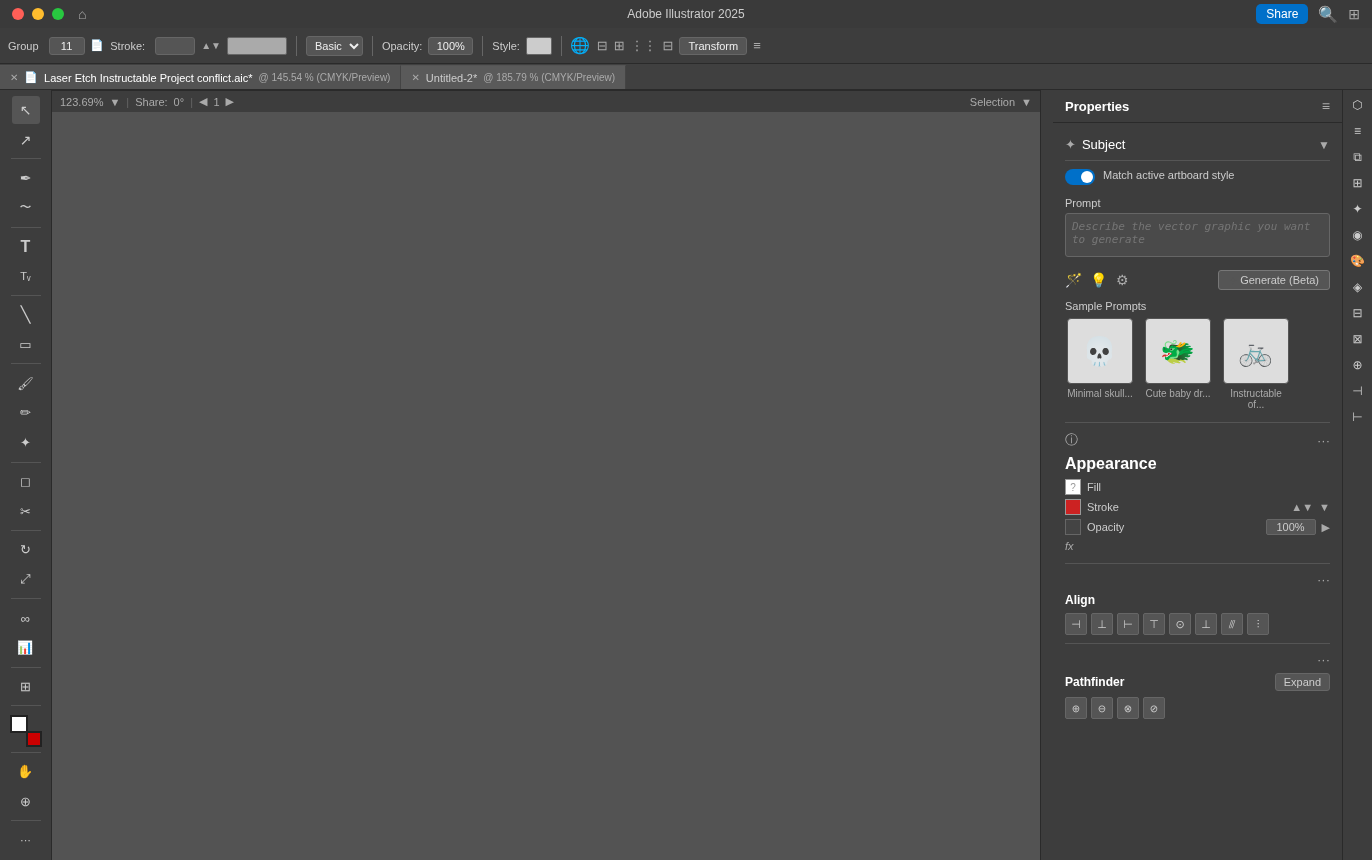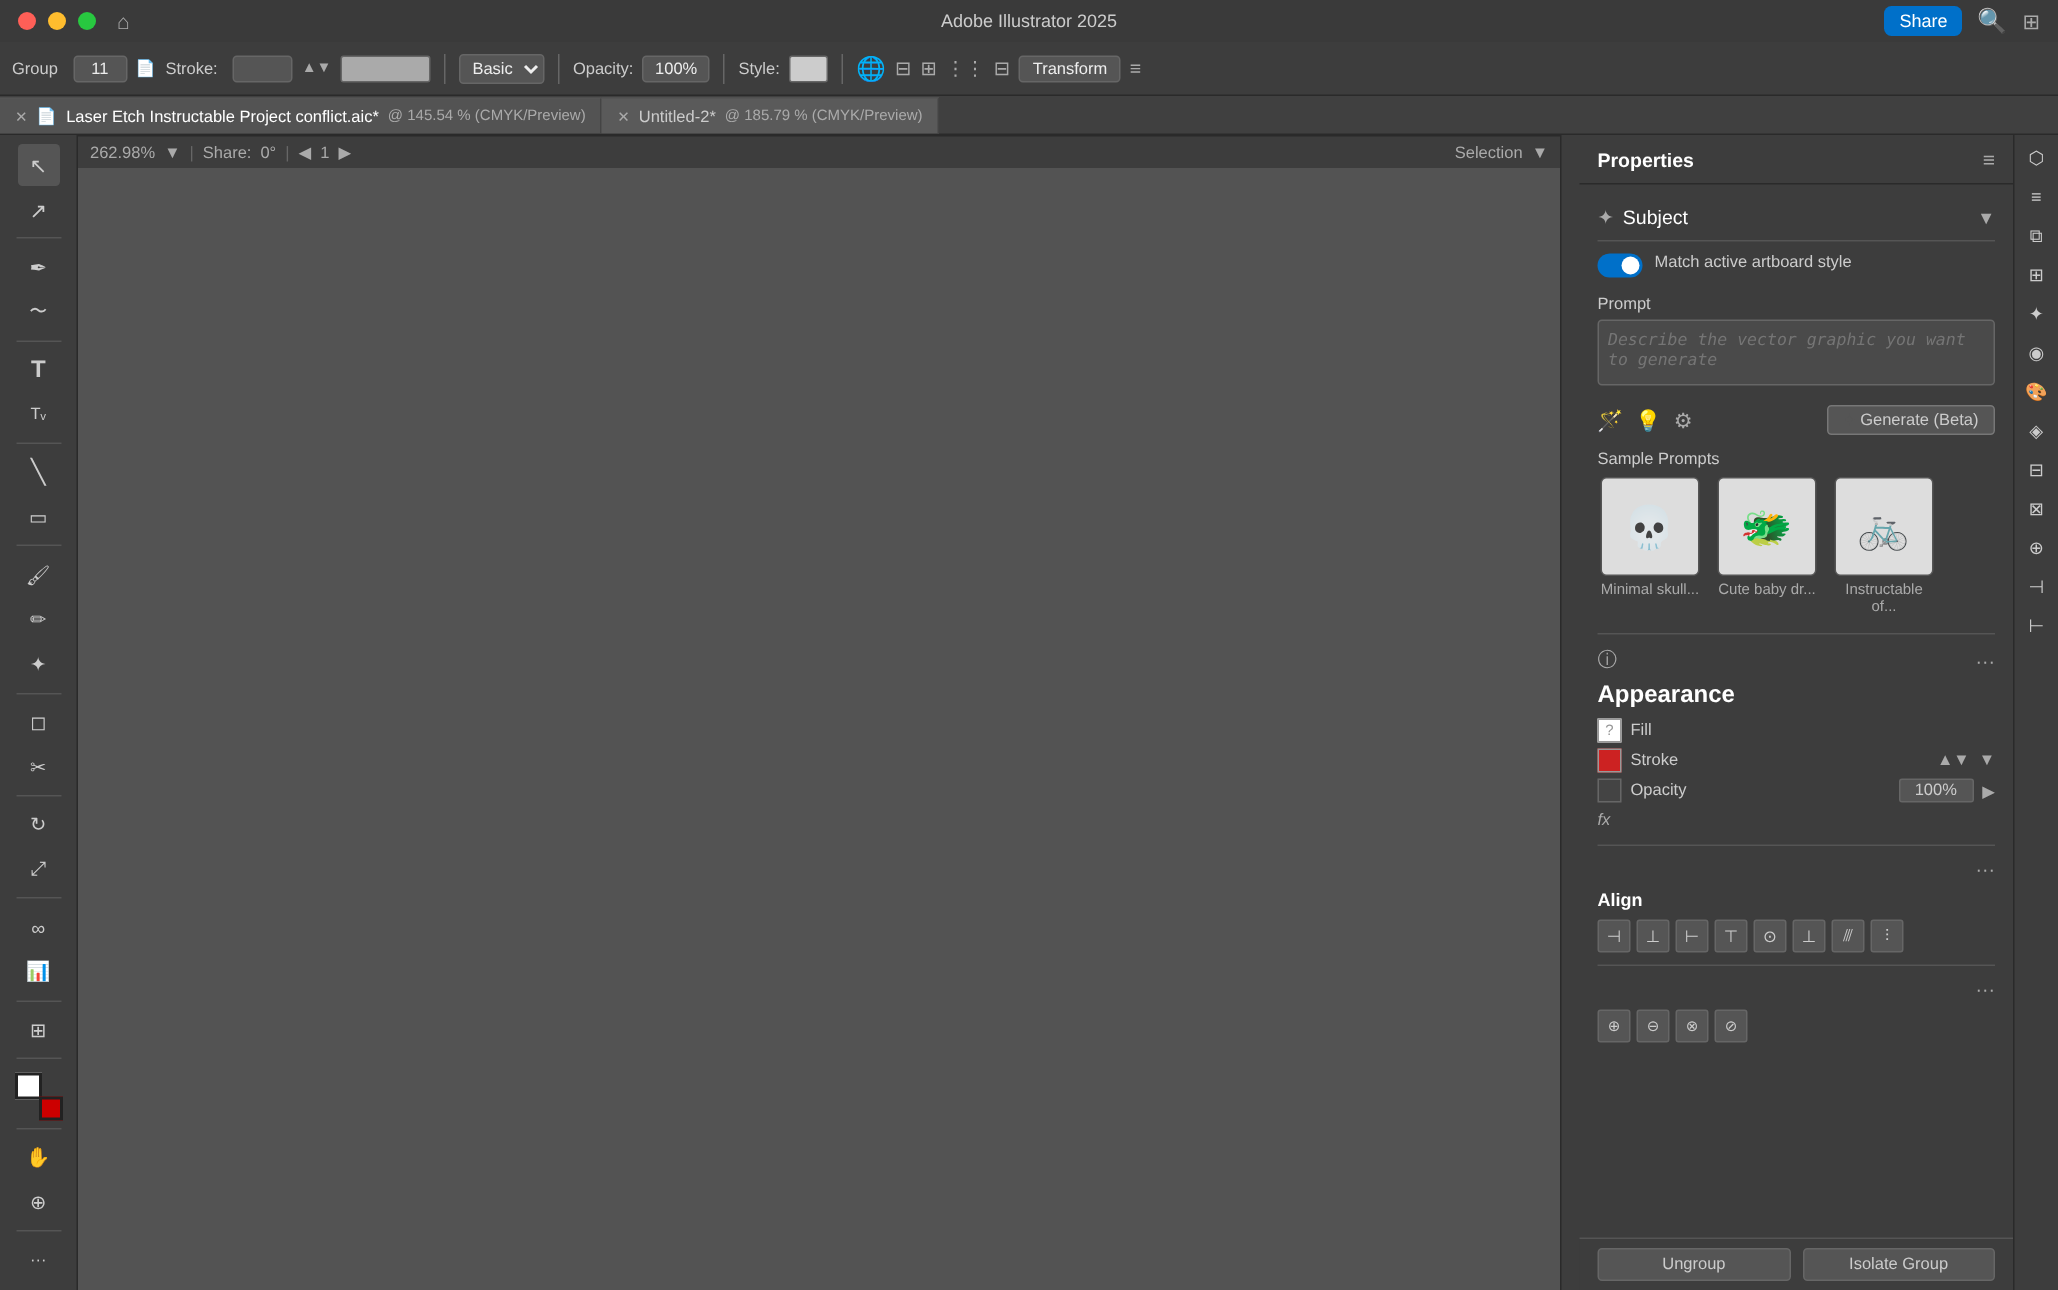--- a/index.html
+++ b/index.html
@@ -578,21 +578,21 @@
       
 
       
       
 
       
       
     </div>
 
     <div class="bottombar">
-      <span class="bottom-text">262.98%</span>
+      <span class="bottom-text">123.69%</span>
       <span style="color:#aaa;font-size:11px;">▼</span>
       <span class="bottom-sep">|</span>
       <span class="bottom-text">Share:</span>
       <span class="bottom-text">0°</span>
       <span class="bottom-sep">|</span>
       <span style="color:#aaa;font-size:11px;">◀</span>
       <span class="bottom-text">1</span>
       <span style="color:#aaa;font-size:11px;">▶</span>
       <div style="flex:1;"></div>
       <span class="bottom-text">Selection</span>
@@ -704,33 +704,33 @@
         </div>
       </div>
 
       <div class="panel-divider"></div>
 
       <div style="display:flex;justify-content:flex-end;margin-bottom:6px;">
         <span style="color:#aaa;font-size:13px;cursor:pointer;">···</span>
       </div>
 
       <div class="pathfinder-section">
+        <div class="pathfinder-header">
+          <span class="pathfinder-title">Pathfinder</span>
+          <button class="expand-btn">Expand</button>
+        </div>
         <div class="pathfinder-row">
           <div class="pf-btn">⊕</div>
           <div class="pf-btn">⊖</div>
           <div class="pf-btn">⊗</div>
           <div class="pf-btn">⊘</div>
         </div>
       </div>
     </div>
 
-    <div class="quick-actions-bottom">
-      <button class="qa-btn">Ungroup</button>
-      <button class="qa-btn">Isolate Group</button>
-    </div>
   </div>
 
   <div class="right-strip">
     <div class="rs-icon">⬡</div>
     <div class="rs-icon">≡</div>
     <div class="rs-icon">⧉</div>
     <div class="rs-icon">⊞</div>
     <div class="rs-icon">✦</div>
     <div class="rs-icon">◉</div>
     <div class="rs-icon">🎨</div>

